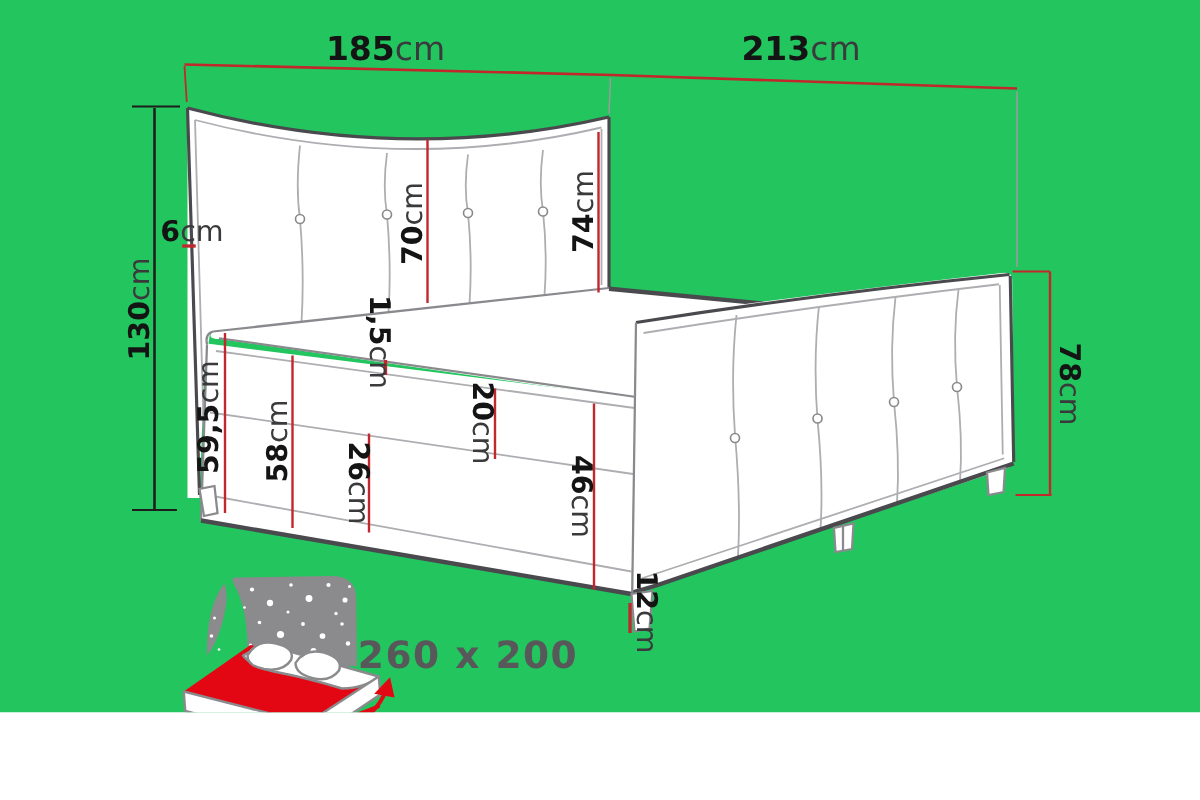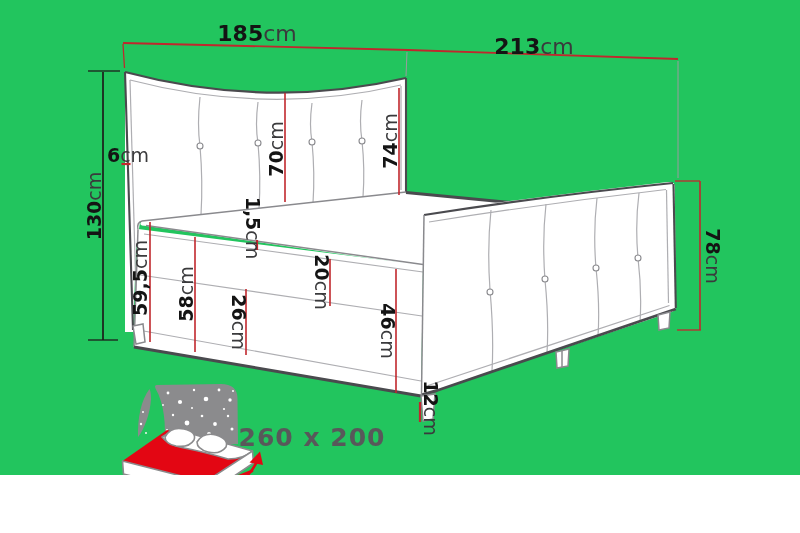--- a/index.html
+++ b/index.html
@@ -182,21 +182,21 @@
         <path class="ic-red-h" d="M120,487.5 L136,480 L133.5,493 Z"></path>
       </g>
       <g>
         <path class="ic-red-s" d="M197,496.5 Q246,489 257.5,460"></path>
         <path class="ic-red-h" d="M260,451.5 L249.5,462.5 L263,465 Z"></path>
       </g>
     </g>
   </svg>
 
   <div class="lbl big" style="left:257px;top:34px"><span class="num">185</span><span class="unit">cm</span></div>
-  <div class="lbl big" style="left:534px;top:47px"><span class="num">213</span><span class="unit">cm</span></div>
+  <div class="lbl big" style="left:534px;top:34px"><span class="num">213</span><span class="unit">cm</span></div>
   <div class="lbl" style="left:128px;top:155px"><span class="num">6</span><span class="unit">cm</span></div>
 
   <div class="lbl v-ccw" style="left:94px;top:206px"><span class="num">130</span><span class="unit">cm</span></div>
   <div class="lbl v-ccw" style="left:276px;top:149px"><span class="num">70</span><span class="unit">cm</span></div>
   <div class="lbl v-ccw" style="left:390px;top:141px"><span class="num">74</span><span class="unit">cm</span></div>
   <div class="lbl v-ccw" style="left:140px;top:278px"><span class="num">59,5</span><span class="unit">cm</span></div>
   <div class="lbl v-ccw" style="left:186px;top:294px"><span class="num">58</span><span class="unit">cm</span></div>
 
   <div class="lbl v-cw" style="left:252px;top:228px"><span class="num">1,5</span><span class="unit">cm</span></div>
   <div class="lbl v-cw" style="left:238px;top:322px"><span class="num">26</span><span class="unit">cm</span></div>

